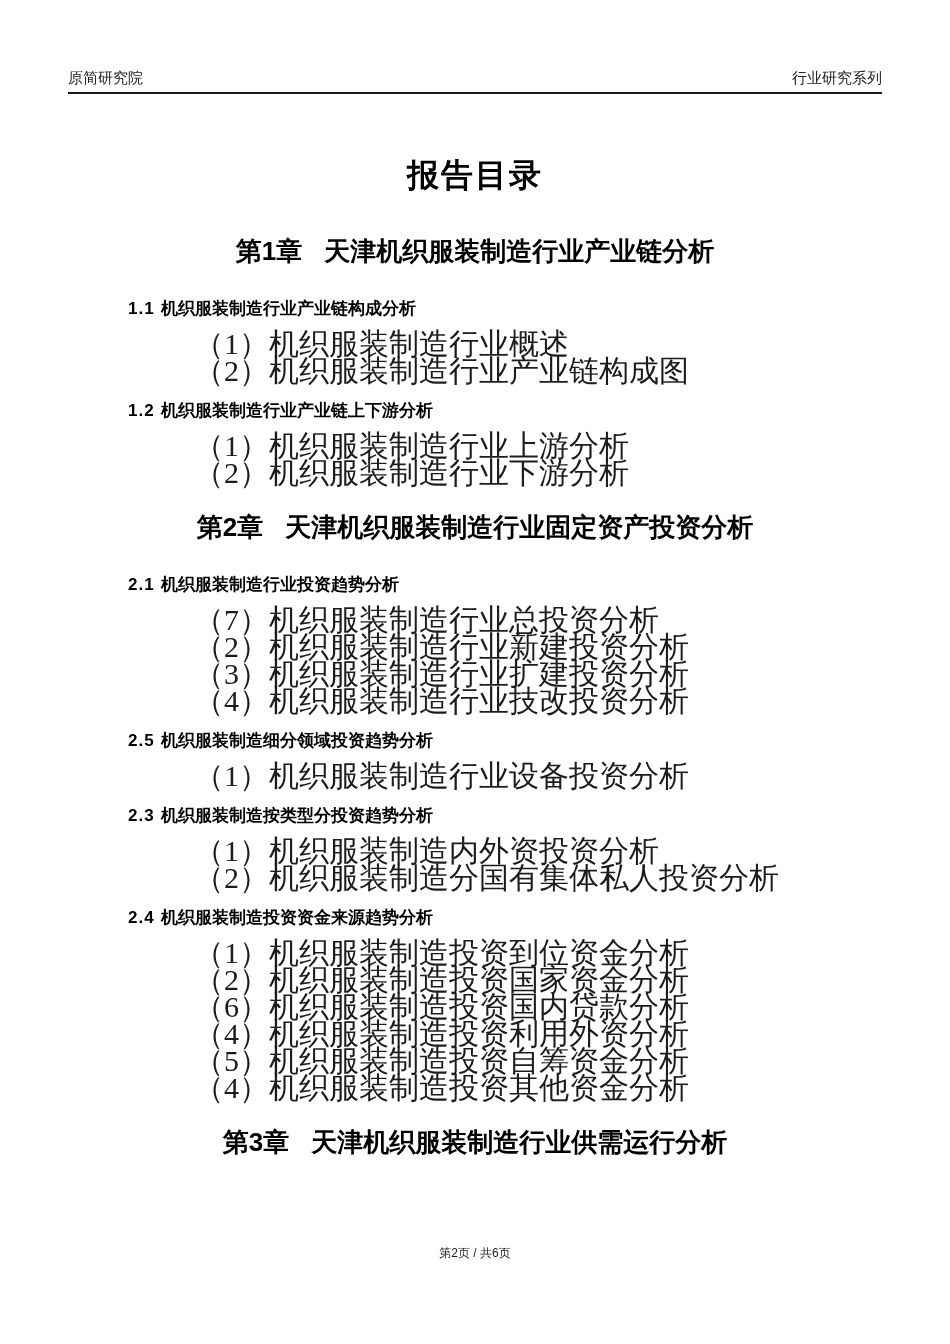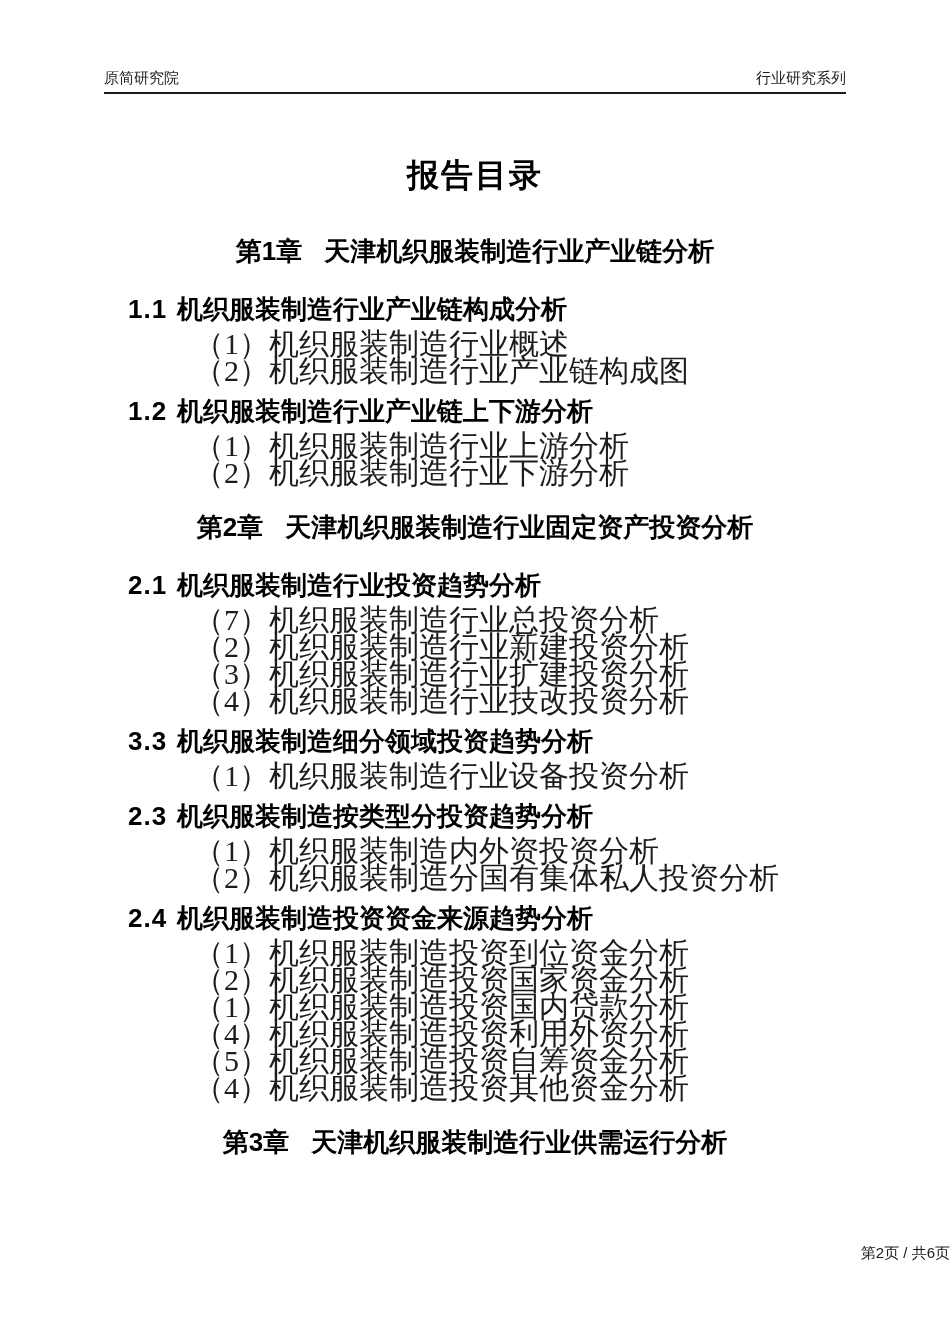--- a/index.html
+++ b/index.html
@@ -6,21 +6,21 @@
   body {
     width: 950px; height: 1344px; position: relative;
     font-family: "Liberation Serif", "DejaVu Serif", serif;
     color: #111111;
     overflow: hidden;
   }
   .page { width: 950px; height: 1344px; position: relative; background: #ffffff; }
 
   
   .header {
-    margin: 0 104px;
+    margin: 0 68px;
     padding-top: 69px; padding-bottom: 5px;
     border-bottom: 2.5px solid #1a1a1a;
     display: flex; justify-content: space-between; align-items: flex-end;
     font-family: "Liberation Sans", "DejaVu Sans", sans-serif;
     font-size: 15px; color: #222222; line-height: 18px;
   }
 
   
   .doc-title {
     margin: 62px 0 40px 0;
@@ -39,38 +39,38 @@
     font-family: "Liberation Sans", "DejaVu Sans", sans-serif;
     font-size: 26px; font-weight: bold; color: #000000;
     line-height: 34px;
   }
   .chapter-number { margin-right: 0.85em; }
 
   .section { margin-top: 12px; }
   .section-heading {
     margin: 0 0 6px 0;
     font-family: "Liberation Sans", "DejaVu Sans", sans-serif;
-    font-size: 26px; font-weight: bold; color: #000000;
+    font-size: 17px; font-weight: bold; color: #000000;
     line-height: 30px;
   }
   .section-number { margin-right: 0.38em; letter-spacing: 1px; }
 
   .item-list { list-style: none; margin: 0; padding: 0 0 0 66px; }
   .toc-item {
     font-family: "Liberation Serif", "DejaVu Serif", serif;
     font-size: 30px; color: #1c1c1c;
     line-height: 27px; font-weight: normal;
   }
 
   
   .footer {
     position: absolute; top: 1244px; left: 0; width: 100%;
-    text-align: right;
+    text-align: center;
     font-family: "Liberation Sans", "DejaVu Sans", sans-serif;
-    font-size: 15px; color: #1a1a1a; line-height: 18px;
+    font-size: 12px; color: #1a1a1a; line-height: 18px;
   }
 </style>
 </head>
 <body>
 
 <div class="page">
 
   <header class="header">
     <span>原简研究院</span>
     <span>行业研究系列</span>
@@ -101,38 +101,38 @@
         <section class="section">
           <div class="section-heading"><span class="section-number">2.1</span><span class="section-title">机织服装制造行业投资趋势分析</span></div>
           <ul class="item-list">
             <li class="toc-item">（7）机织服装制造行业总投资分析</li>
             <li class="toc-item">（2）机织服装制造行业新建投资分析</li>
             <li class="toc-item">（3）机织服装制造行业扩建投资分析</li>
             <li class="toc-item">（4）机织服装制造行业技改投资分析</li>
           </ul>
         </section>
         <section class="section">
-          <div class="section-heading"><span class="section-number">3.3</span><span class="section-title">机织服装制造细分领域投资趋势分析</span></div>
+          <div class="section-heading"><span class="section-number">2.5</span><span class="section-title">机织服装制造细分领域投资趋势分析</span></div>
           <ul class="item-list">
             <li class="toc-item">（1）机织服装制造行业设备投资分析</li>
           </ul>
         </section>
         <section class="section">
           <div class="section-heading"><span class="section-number">2.3</span><span class="section-title">机织服装制造按类型分投资趋势分析</span></div>
           <ul class="item-list">
             <li class="toc-item">（1）机织服装制造内外资投资分析</li>
             <li class="toc-item">（2）机织服装制造分国有集体私人投资分析</li>
           </ul>
         </section>
         <section class="section">
           <div class="section-heading"><span class="section-number">2.4</span><span class="section-title">机织服装制造投资资金来源趋势分析</span></div>
           <ul class="item-list">
             <li class="toc-item">（1）机织服装制造投资到位资金分析</li>
             <li class="toc-item">（2）机织服装制造投资国家资金分析</li>
-            <li class="toc-item">（1）机织服装制造投资国内贷款分析</li>
+            <li class="toc-item">（6）机织服装制造投资国内贷款分析</li>
             <li class="toc-item">（4）机织服装制造投资利用外资分析</li>
             <li class="toc-item">（5）机织服装制造投资自筹资金分析</li>
             <li class="toc-item">（4）机织服装制造投资其他资金分析</li>
           </ul>
         </section>
       </div>
       <div class="chapter">
         <div class="chapter-heading"><span class="chapter-number">第3章</span><span class="chapter-title">天津机织服装制造行业供需运行分析</span></div>
       </div>
     </main>

